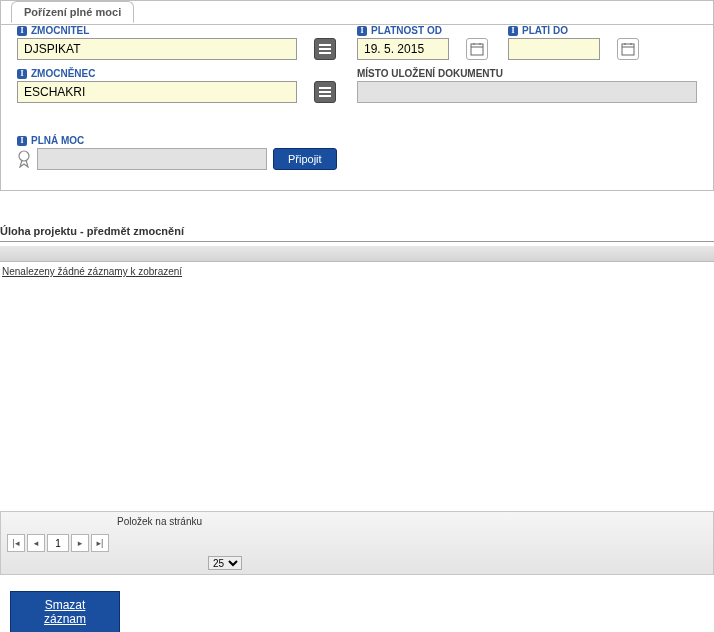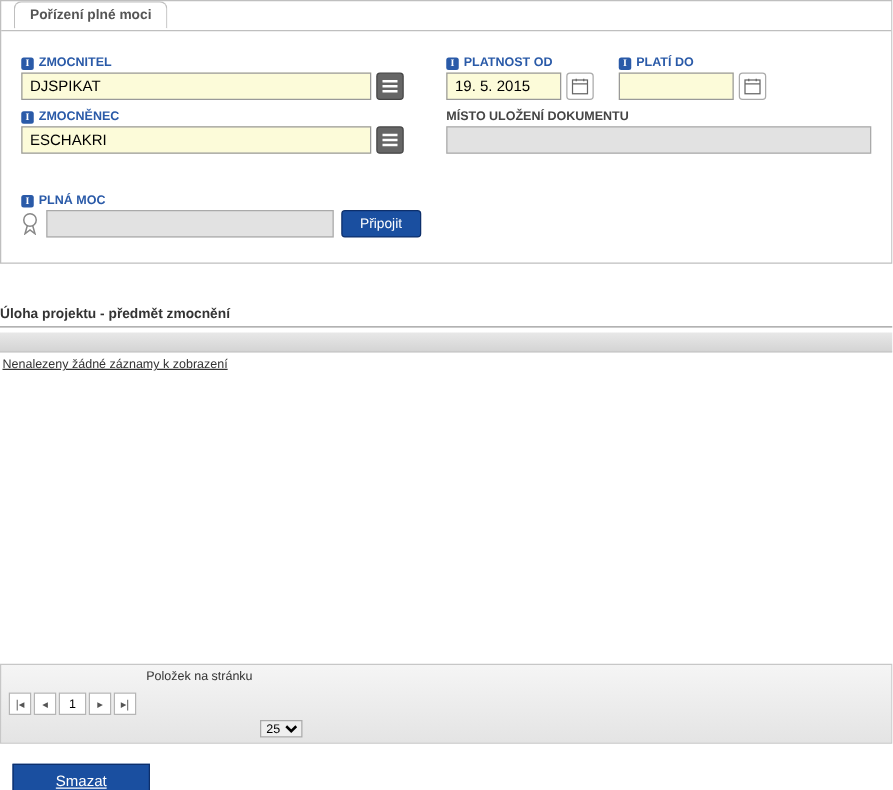--- a/index.html
+++ b/index.html
@@ -1,32 +1,32 @@
 <!DOCTYPE html>
 <html><head>
 <meta charset="utf-8">
 <style>
 * { box-sizing: border-box; margin: 0; padding: 0; }
 body { font-family: Arial, Helvetica, sans-serif; font-size: 11px; background: #fff; width: 714px; }
 
 .form-panel { border: 1px solid #bfbfbf; margin: 0 0 20px 0; padding: 0 0 20px 0; background: #fff; }
 
-.tab-header { position: relative; height: 24px; border-bottom: 1px solid #bfbfbf; margin-bottom: 20px; }
+.tab-header { position: relative; height: 24px; border-bottom: 1px solid #bfbfbf; }
 .tab { position: absolute; top: 0; left: 10px; background: #fff; border: 1px solid #bfbfbf; border-bottom: 1px solid #fff; border-radius: 6px 6px 0 0; padding: 4px 12px; font-size: 11px; font-weight: bold; color: #555; }
 
 .form-body { display: flex; padding: 0 16px; gap: 20px; }
 .col-left { width: 320px; }
 .col-right { flex: 1; }
 
 .field-row { margin-bottom: 8px; }
 .field-label { display: flex; align-items: center; gap: 4px; color: #2a5aa8; font-size: 10px; font-weight: bold; margin-bottom: 2px; text-transform: uppercase; }
 .field-label-dark { color: #444; font-weight: bold; font-size: 10px; margin-bottom: 2px; text-transform: uppercase; }
 .info-icon { width: 10px; height: 10px; background: #2a5aa8; color: #fff; display: inline-flex; align-items: center; justify-content: center; border-radius: 2px; font-size: 8px; font-weight: bold; font-family: serif; }
 
-.input-group { display: flex; align-items: center; gap: 4px; }
+.input-group { display: flex; align-items: center; gap: 17px; }
 .text-input { border: 1px solid #999; background: #fcfbd9; height: 22px; padding: 2px 6px; font-size: 12px; width: 280px; }
 .text-input.short { width: 92px; }
 .list-icon-btn { width: 22px; height: 22px; background: #666; border: 1px solid #444; border-radius: 3px; display: inline-flex; align-items: center; justify-content: center; cursor: pointer; }
 .list-icon-btn .lines { width: 12px; height: 10px; }
 .list-icon-btn .lines div { height: 2px; background: #fff; margin-bottom: 2px; }
 .cal-icon-btn { width: 22px; height: 22px; border: 1px solid #aaa; border-radius: 3px; display: inline-flex; align-items: center; justify-content: center; cursor: pointer; background: #fff; }
 .cal-svg { width: 14px; height: 14px; }
 
 .date-row { display: flex; gap: 20px; }
 .date-col { }

